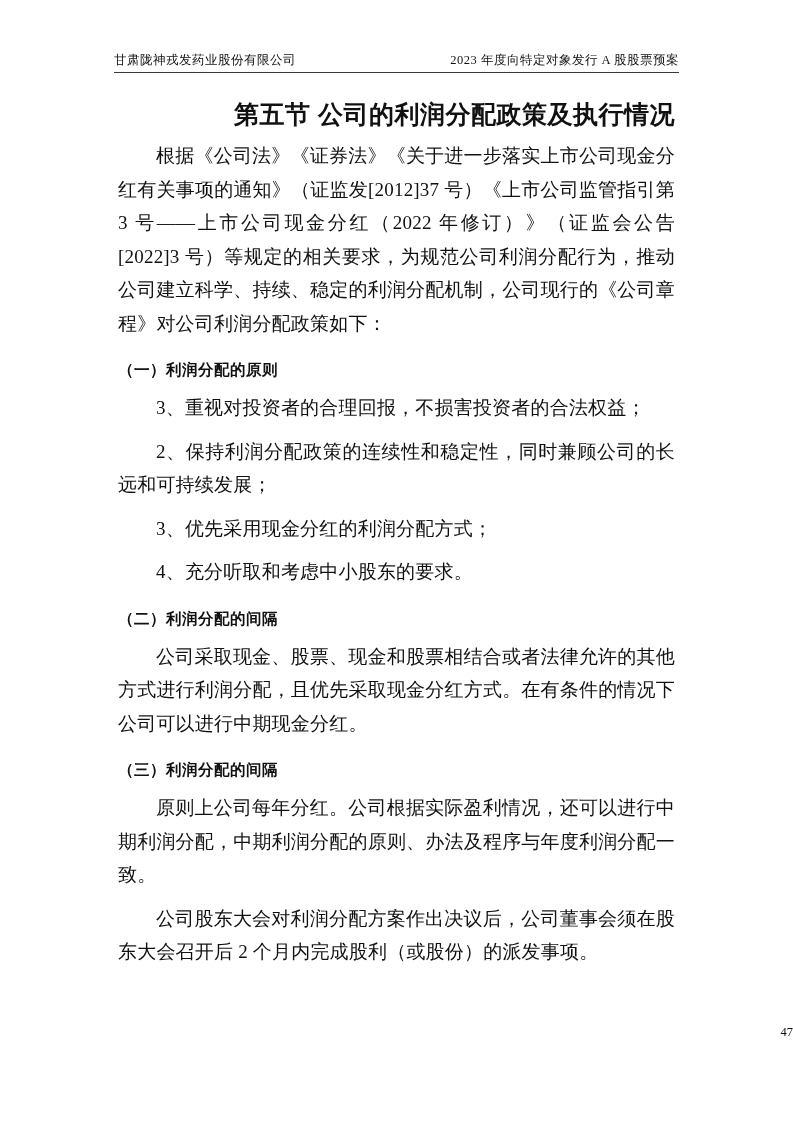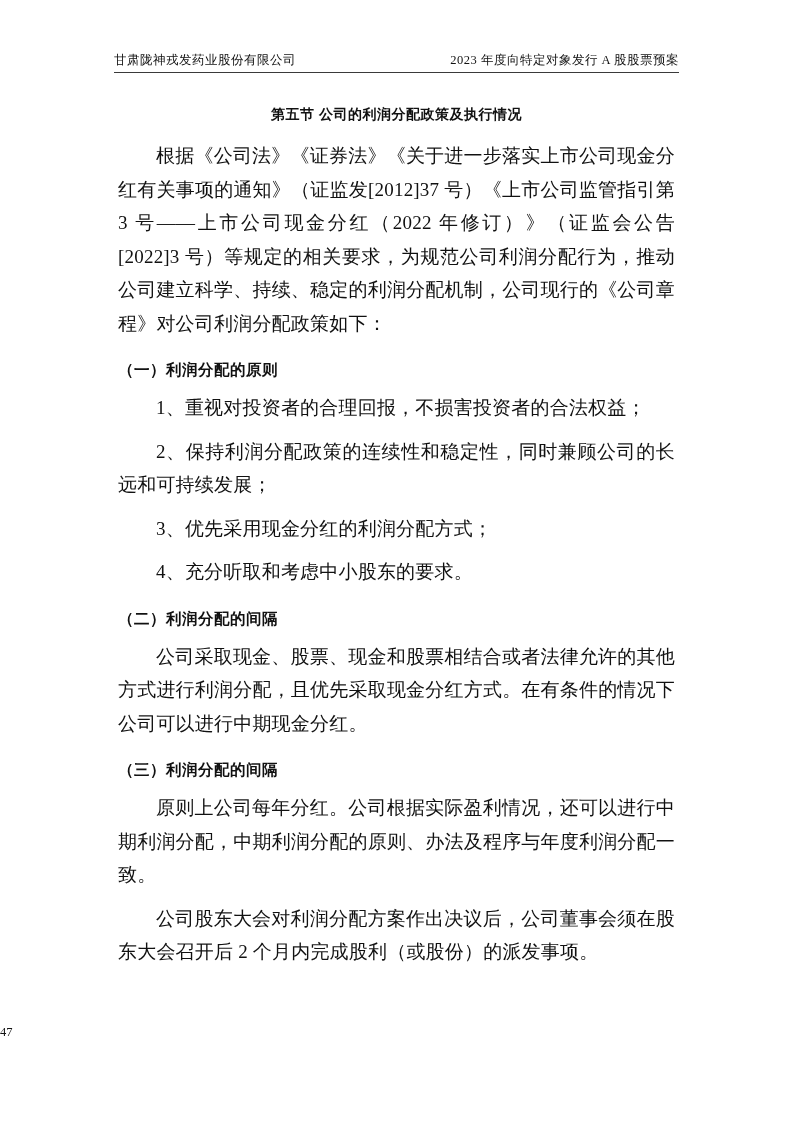--- a/index.html
+++ b/index.html
@@ -32,23 +32,23 @@
   
   .content {
     position: absolute;
     top: 73px;
     left: 118px;
     width: 557px;
   }
   .doc-title {
     font-family: "Liberation Sans", "DejaVu Sans", sans-serif;
     font-weight: 700;
-    font-size: 14px;
+    font-size: 25px;
     line-height: 30px;
-    text-align: center;
+    text-align: right;
     margin: 26px 0 0 0;
     letter-spacing: 0.5px;
   }
   .h1 {
     font-family: "Liberation Sans", "DejaVu Sans", sans-serif;
     font-weight: 700;
     font-size: 17.5px;
     line-height: 24px;
     margin: 37px 0 0 0;
     letter-spacing: 0.5px;
@@ -68,39 +68,39 @@
     text-align: justify;
     margin: 10px 0 0 0;
     letter-spacing: 0.2px;
   }
   
   .page-footer {
     position: absolute;
     bottom: 82px;
     left: 0;
     width: 100%;
-    text-align: left;
+    text-align: right;
     font-size: 12.5px;
   }
 </style>
 </head>
 <body>
 
 <div class="page">
 
   <div class="page-header">
     <span>甘肃陇神戎发药业股份有限公司</span>
     <span>2023 年度向特定对象发行 A 股股票预案</span>
   </div>
 
   <div class="content">
     <div class="doc-title">第五节 公司的利润分配政策及执行情况</div>
     <p class="body-para">根据《公司法》《证券法》《关于进一步落实上市公司现金分红有关事项的通知》（证监发[2012]37 号）《上市公司监管指引第 3 号——上市公司现金分红（2022 年修订）》（证监会公告[2022]3 号）等规定的相关要求，为规范公司利润分配行为，推动公司建立科学、持续、稳定的利润分配机制，公司现行的《公司章程》对公司利润分配政策如下：</p>
     <div class="h2">（一）利润分配的原则</div>
-    <p class="body-para">1、重视对投资者的合理回报，不损害投资者的合法权益；</p>
+    <p class="body-para">3、重视对投资者的合理回报，不损害投资者的合法权益；</p>
     <p class="body-para">2、保持利润分配政策的连续性和稳定性，同时兼顾公司的长远和可持续发展；</p>
     <p class="body-para">3、优先采用现金分红的利润分配方式；</p>
     <p class="body-para">4、充分听取和考虑中小股东的要求。</p>
     <div class="h2">（二）利润分配的间隔</div>
     <p class="body-para">公司采取现金、股票、现金和股票相结合或者法律允许的其他方式进行利润分配，且优先采取现金分红方式。在有条件的情况下公司可以进行中期现金分红。</p>
     <div class="h2">（三）利润分配的间隔</div>
     <p class="body-para">原则上公司每年分红。公司根据实际盈利情况，还可以进行中期利润分配，中期利润分配的原则、办法及程序与年度利润分配一致。</p>
     <p class="body-para">公司股东大会对利润分配方案作出决议后，公司董事会须在股东大会召开后 2 个月内完成股利（或股份）的派发事项。</p>
   </div>
 

